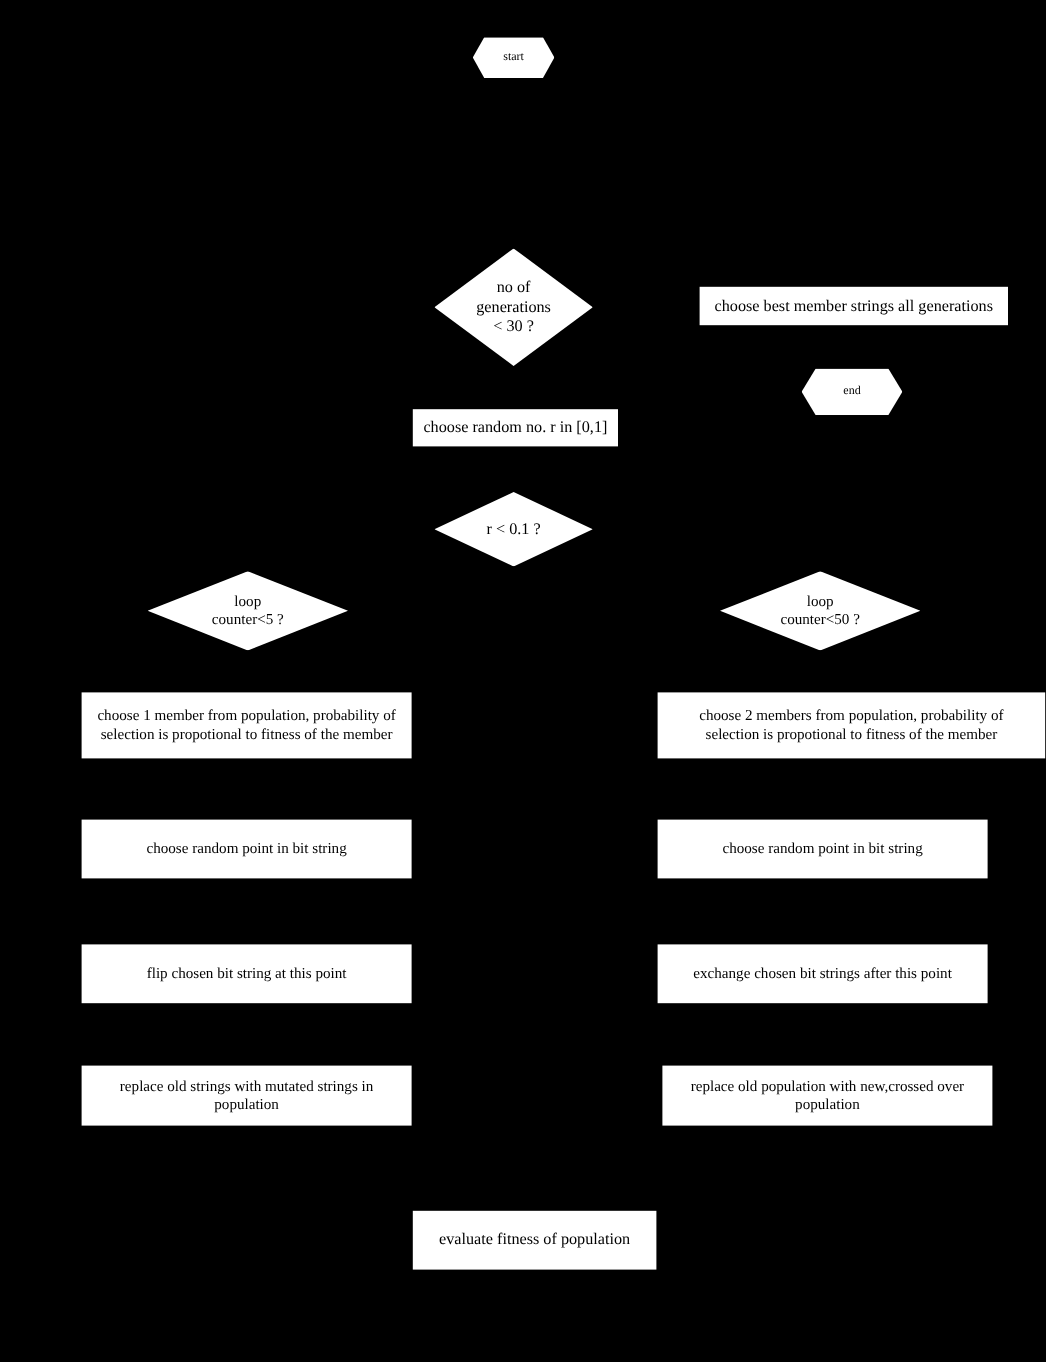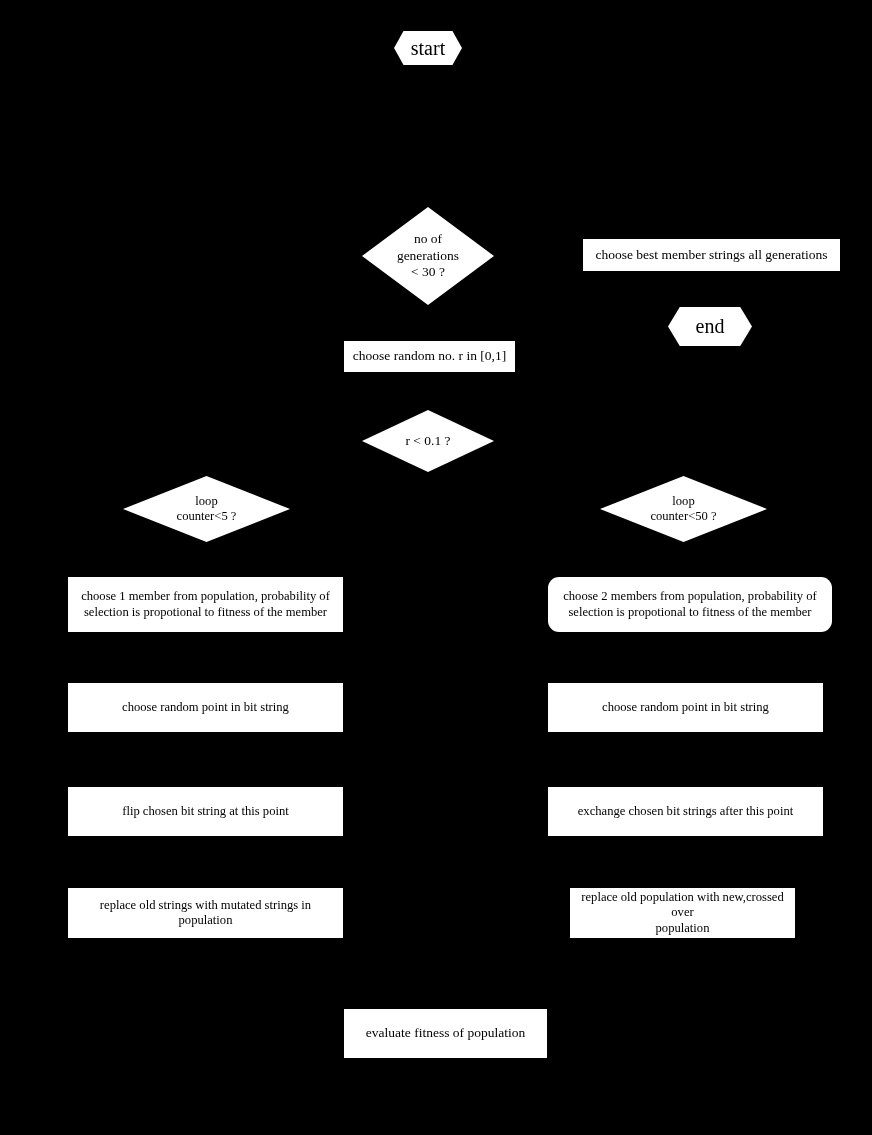--- a/index.html
+++ b/index.html
@@ -40,21 +40,21 @@
   }
   
   .parallelogram {
     clip-path: polygon(19% 0%, 100% 0%, 81% 100%, 0% 100%);
   }
   
   .diamond {
     clip-path: polygon(50% 0%, 100% 50%, 50% 100%, 0% 50%);
   }
   .rect { }
-  .f14 { font-size: 20px; }
+  .f14 { font-size: 10px; }
   .f13 { font-size: 13.5px; }
   .f12 { font-size: 12.6px; }
 </style>
 </head>
 <body>
 
 <div id="canvas">
 
   <div class="node terminator f14" style="left:394px; top:31px; width:68px; height:34px;">
     <span class="txt">start</span>
@@ -91,21 +91,21 @@
   <div class="node diamond f12" style="left:600px; top:476px; width:167px; height:66px;">
     <span class="txt">loop
 counter&lt;50 ?</span>
   </div>
 
   <div class="node rect f12" style="left:68px; top:577px; width:275px; height:55px;">
     <span class="txt">choose 1 member from population, probability of
 selection is propotional to fitness of the member</span>
   </div>
 
-  <div class="node rect f12" style="left:548px; top:577px; width:284px; height:55px;border-radius:11px;">
+  <div class="node rect f12" style="left:548px; top:577px; width:323px; height:55px;">
     <span class="txt">choose 2 members from population, probability of
 selection is propotional to fitness of the member</span>
   </div>
 
   <div class="node rect f12" style="left:68px; top:683px; width:275px; height:49px;">
     <span class="txt">choose random point in bit string</span>
   </div>
 
   <div class="node rect f12" style="left:548px; top:683px; width:275px; height:49px;">
     <span class="txt">choose random point in bit string</span>
@@ -117,21 +117,21 @@
 
   <div class="node rect f12" style="left:548px; top:787px; width:275px; height:49px;">
     <span class="txt">exchange chosen bit strings after this point</span>
   </div>
 
   <div class="node rect f12" style="left:68px; top:888px; width:275px; height:50px;">
     <span class="txt">replace old strings with mutated strings in
 population</span>
   </div>
 
-  <div class="node rect f12" style="left:570px; top:888px; width:225px; height:50px;">
+  <div class="node rect f12" style="left:552px; top:888px; width:275px; height:50px;">
     <span class="txt">replace old population with new,crossed over
 population</span>
   </div>
 
   <div class="node rect f13" style="left:344px; top:1009px; width:203px; height:49px;">
     <span class="txt">evaluate fitness of population</span>
   </div>
 
 </div>
 

